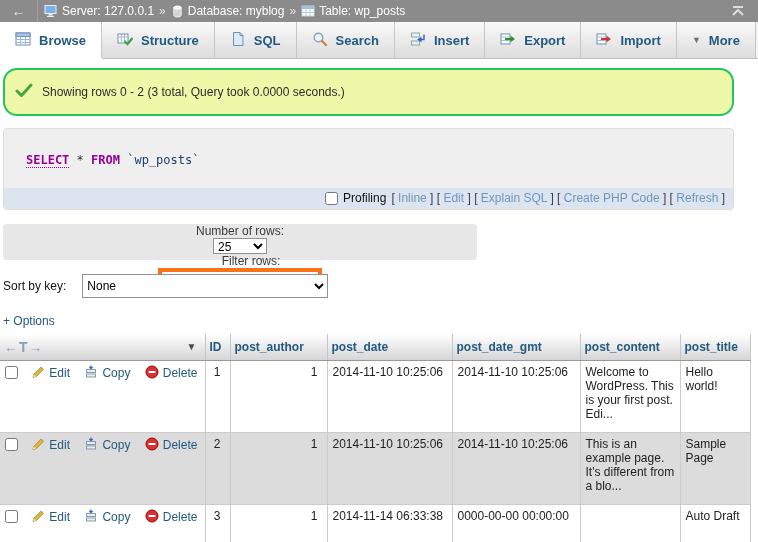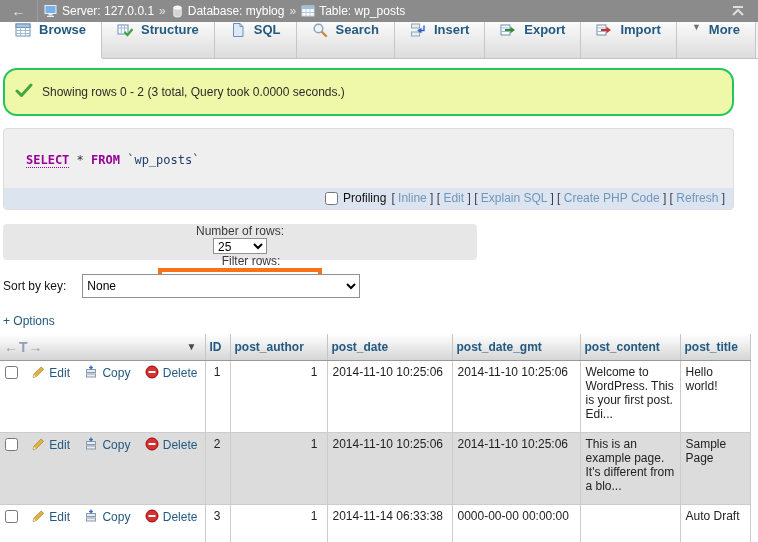--- a/index.html
+++ b/index.html
@@ -11,21 +11,21 @@
   .topbar .back { width:38px; text-align:center; color:#eee; font-size:14px; border-right:1px solid #9e9e9e;
     height:100%; display:flex; align-items:center; justify-content:center; cursor:pointer; }
   .crumbs { display:flex; align-items:center; gap:5px; padding-left:6px; flex:1; }
   .crumb { display:flex; align-items:center; gap:4px; }
   .crumb svg { display:block; }
   .sep { color:#e5e5e5; }
   .collapse-btn { margin-right:12px; cursor:pointer; display:flex; align-items:center; }
 
   
   .tabbar { display:flex; height:37px; border-bottom:1px solid #c3c3c3; background:#f2f2f2; }
-  .tab { display:flex; align-items:flex-start; gap:8px; padding:0 15px; border-right:1px solid #c6c6c6;
+  .tab { display:flex; align-items:center; gap:8px; padding:0 15px; border-right:1px solid #c6c6c6;
     background:linear-gradient(#fafafa,#dcdcdc); color:#235a81; font-weight:bold; font-size:13px; cursor:pointer; }
   .tab.active { background:#fff; box-shadow:0 2px 0 #fff; }
   .tab .chev { font-size:9px; color:#707070; font-weight:normal; }
 
   
   .message { margin:9px 24px 0 3px; border:2px solid #22c55e; background:#eff8a8; border-radius:14px;
     padding:13px 10px; display:flex; align-items:center; gap:9px; color:#2b2b2b; }
 
   
   .querybox { margin:12px 24px 0 3px; background:#efefef; border:1px solid #ddd; border-radius:4px; overflow:hidden; }
@@ -43,21 +43,21 @@
     display:flex; align-items:center; color:#3a3a3a;flex-direction:column; }
   select { font-family:"Liberation Sans", sans-serif; font-size:12px; height:16px; border:1px solid #919191;
     background:#fff; }
   .pagesize { width:54px; }
   .filter-label { margin-left:22px; }
   .filter-input { width:164px; height:24px; border:4px solid #f97316; padding:0 6px; font-size:12px;
     font-family:"Liberation Sans", sans-serif; color:#333; }
   .filter-input::placeholder { color:#a9a9a9; }
 
   .sort-row { margin:14px 0 0 3px; display:flex; align-items:center; gap:16px; color:#111; }
-  .sortkey { width:278px; height:24px; }
+  .sortkey { width:246px; height:24px; }
 
   .options-link { margin:16px 0 6px 3px; color:#235a81; cursor:pointer; display:inline-block; }
 
   
   table { border-collapse:collapse; table-layout:fixed; width:750px; font-size:12px; }
   th { background:linear-gradient(#ffffff,#d5d5d5); color:#235a81; text-align:left; font-weight:bold;
     padding:5px 4px; border-right:1px solid #c5c5c5; border-bottom:1px solid #999; height:26px; }
   th.action-h { position:relative; }
   .arrows { color:#8f9dba; font-size:14px; letter-spacing:1px; }
   .sort-ind { position:absolute; right:8px; top:7px; color:#4a4a4a; font-size:10px; cursor:pointer; }

